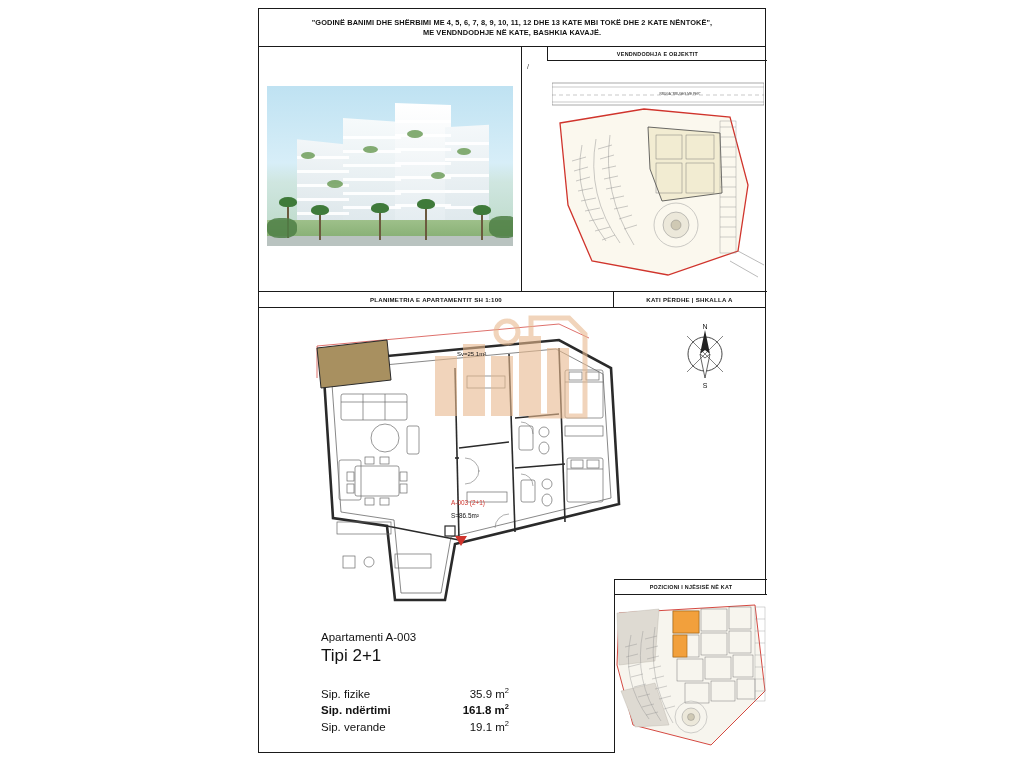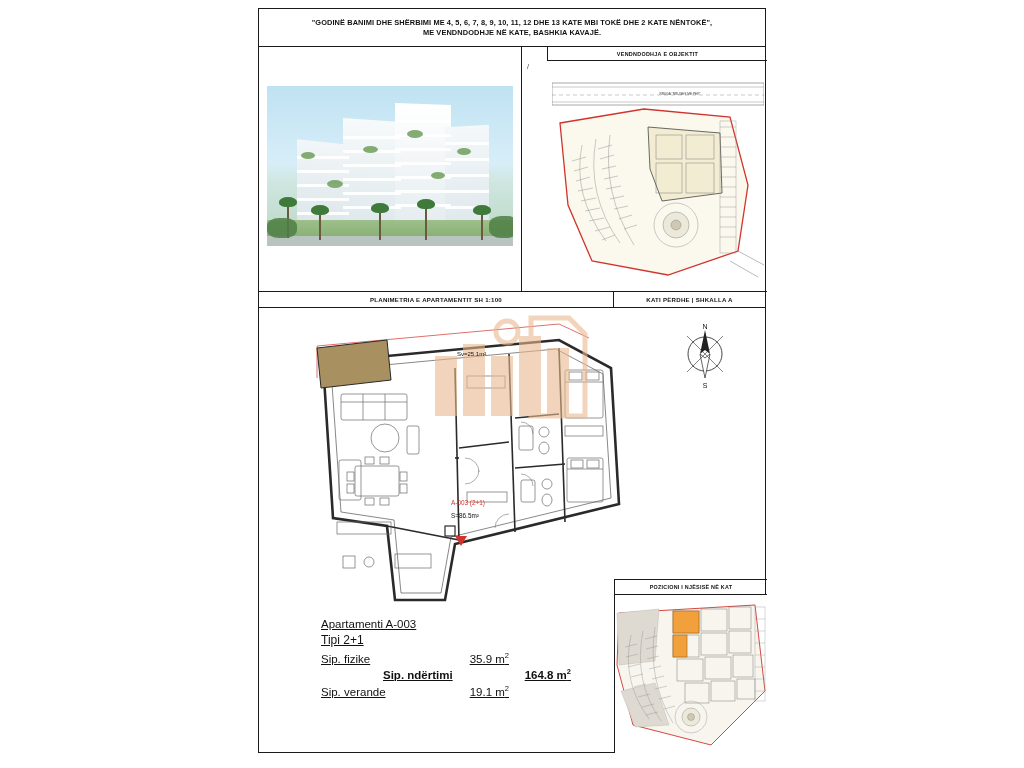--- a/index.html
+++ b/index.html
@@ -235,41 +235,40 @@
     border-left: 1px solid #1a1a1a;
     box-sizing: border-box;
     overflow: hidden;
     background: #fff;
   }
 
   
   .specs {
     position: absolute;
     left: 62px;
-    top: 609px;
+    top: 622px;
     width: 250px;
     color: #111;
-    text-decoration: underline;
   }
   .specs .apt-title {
     font-size: 11.5px;
     margin-bottom: 3px;
   }
   .specs .apt-type {
-    font-size: 12px;
-    margin-bottom: 4px;
+    font-size: 17px;
+    margin-bottom: 20px;
   }
   .spec-row {
     display: flex;
     font-size: 11.5px;
     line-height: 1.42;
   }
   .spec-row .k { width: 126px; }
   .spec-row .v { width: 62px; text-align: right; }
-  .spec-row.bold { font-weight: bold; justify-content: flex-end; }
+  .spec-row.bold { font-weight: bold; }
   .sup { font-size: 7.5px; vertical-align: super; }
 </style>
 </head>
 <body>
 
 <div id="sheet">
 
   <div class="title-block">
     <div class="title-line">"GODINË BANIMI DHE SHËRBIMI ME 4, 5, 6, 7, 8, 9, 10, 11, 12 DHE 13 KATE MBI TOKË DHE 2 KATE NËNTOKË",</div>
     <div class="title-line">ME VENDNDODHJE NË KATE, BASHKIA KAVAJË.</div>
@@ -613,21 +612,21 @@
     <div class="apt-type">Tipi 2+1</div>
 
     <div class="spec-row">
       <div class="k">Sip. fizike</div>
       <div class="v"><span>35.9 m</span><span class="sup">2</span></div>
     </div>
 
 
     <div class="spec-row bold">
       <div class="k">Sip. ndërtimi</div>
-      <div class="v"><span>164.8 m</span><span class="sup">2</span></div>
+      <div class="v"><span>161.8 m</span><span class="sup">2</span></div>
     </div>
 
     <div class="spec-row">
       <div class="k">Sip. verande</div>
       <div class="v"><span>19.1 m</span><span class="sup">2</span></div>
     </div>
   </div>
 
 </div>
 

